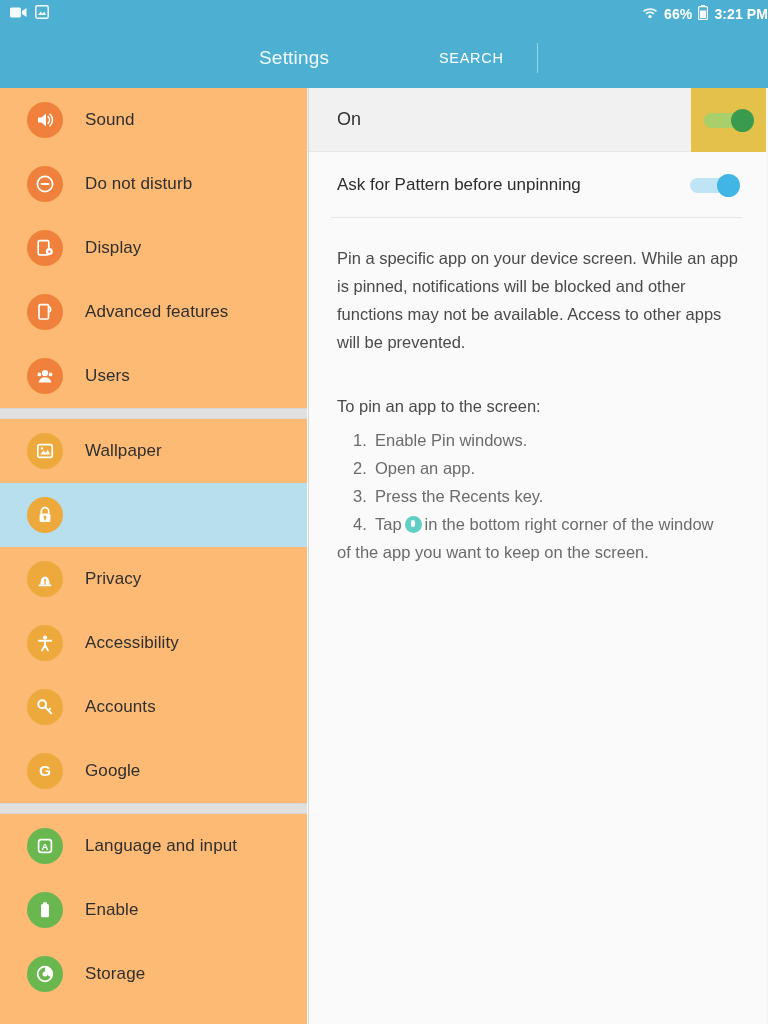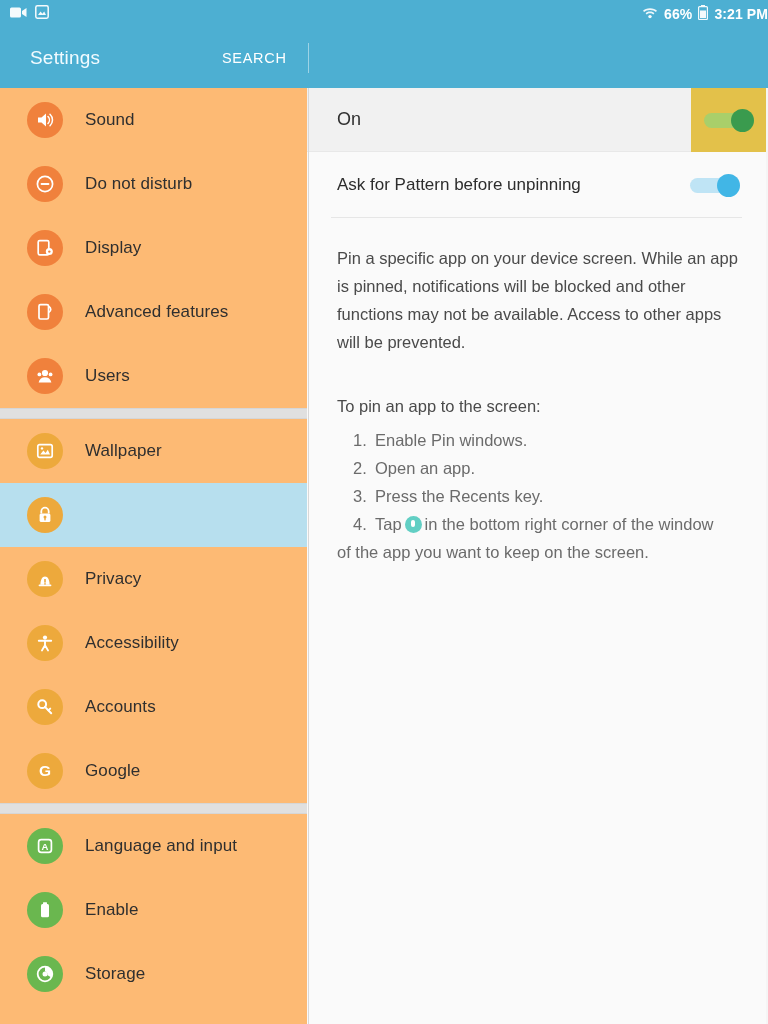--- a/index.html
+++ b/index.html
@@ -17,25 +17,25 @@
     display:flex; align-items:center; padding:0 0 0 10px;
   }
   .sb-left{ display:flex; align-items:center; gap:8px; }
   .sb-right{ margin-left:auto; display:flex; align-items:center; gap:6px;
              font-size:14px; font-weight:bold; letter-spacing:.1px;}
   .sb-ic{ display:block; opacity:.95; }
 
   
   .appbar{
     position:absolute; top:28px; left:0; width:768px; height:60px;
-    background:#4DAFD2; color:#ffffff; display:flex; align-items:center;
+    background:#4DAFD2; color:#ffffff; display:flex; align-items:center;flex-direction:column;
   }
   .bar-left{ width:310px; height:60px; display:flex; align-items:center; position:relative;}
   .settings-title{ font-size:19px; margin-left:30px; color:#f2fbff; letter-spacing:.2px;}
-  .search-btn{ position:absolute; left:222px; top:50%; transform:translateY(-50%);
+  .search-btn{ position:absolute; left:210px; top:50%; transform:translateY(-50%);
                font-size:14.5px; letter-spacing:.7px; color:#ffffff; }
   .bar-div{ position:absolute; left:308px; top:15px; width:1px; height:30px;
             background:rgba(255,255,255,.45); }
   .bar-right{ flex:1; height:60px; display:flex; align-items:center; padding-left:26px; }
   .back-arrow{ width:26px; height:26px; display:flex; align-items:center; justify-content:center; }
   .detail-title{ font-size:19px; margin-left:28px; color:#f4fcff; letter-spacing:.2px; }
 
   
   .sidebar{
     position:absolute; top:88px; left:0; width:334px; height:936px;

